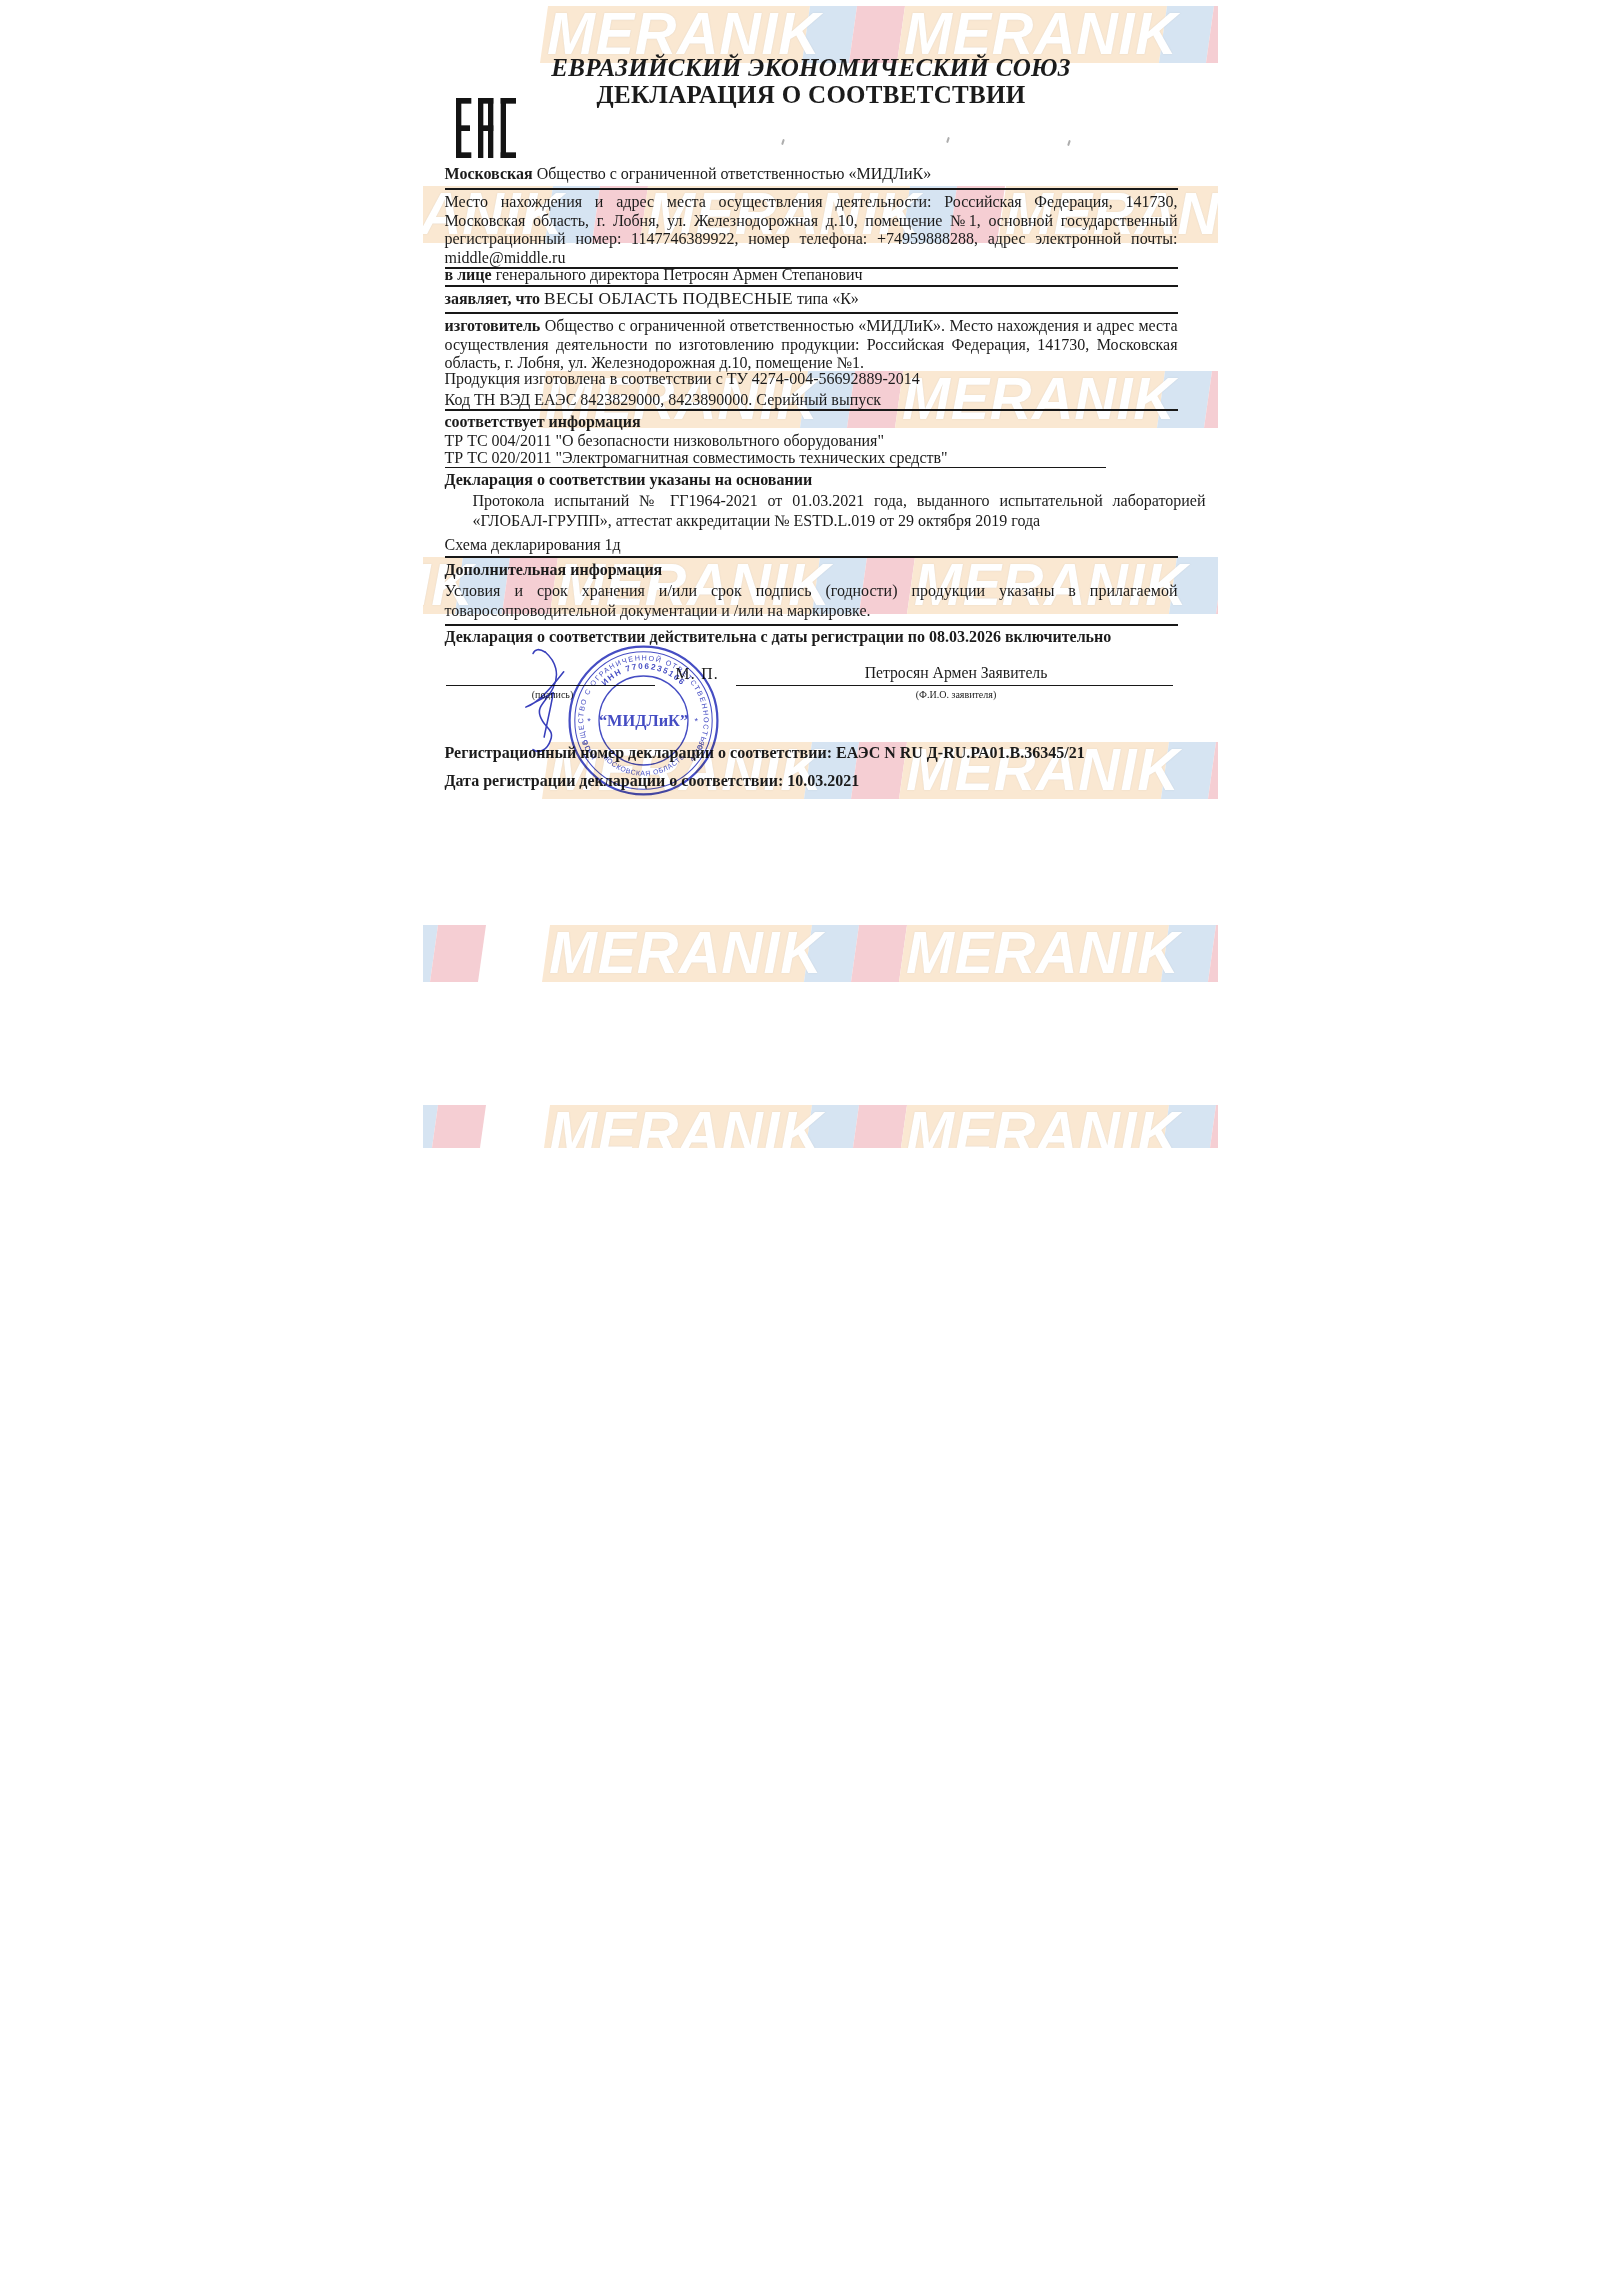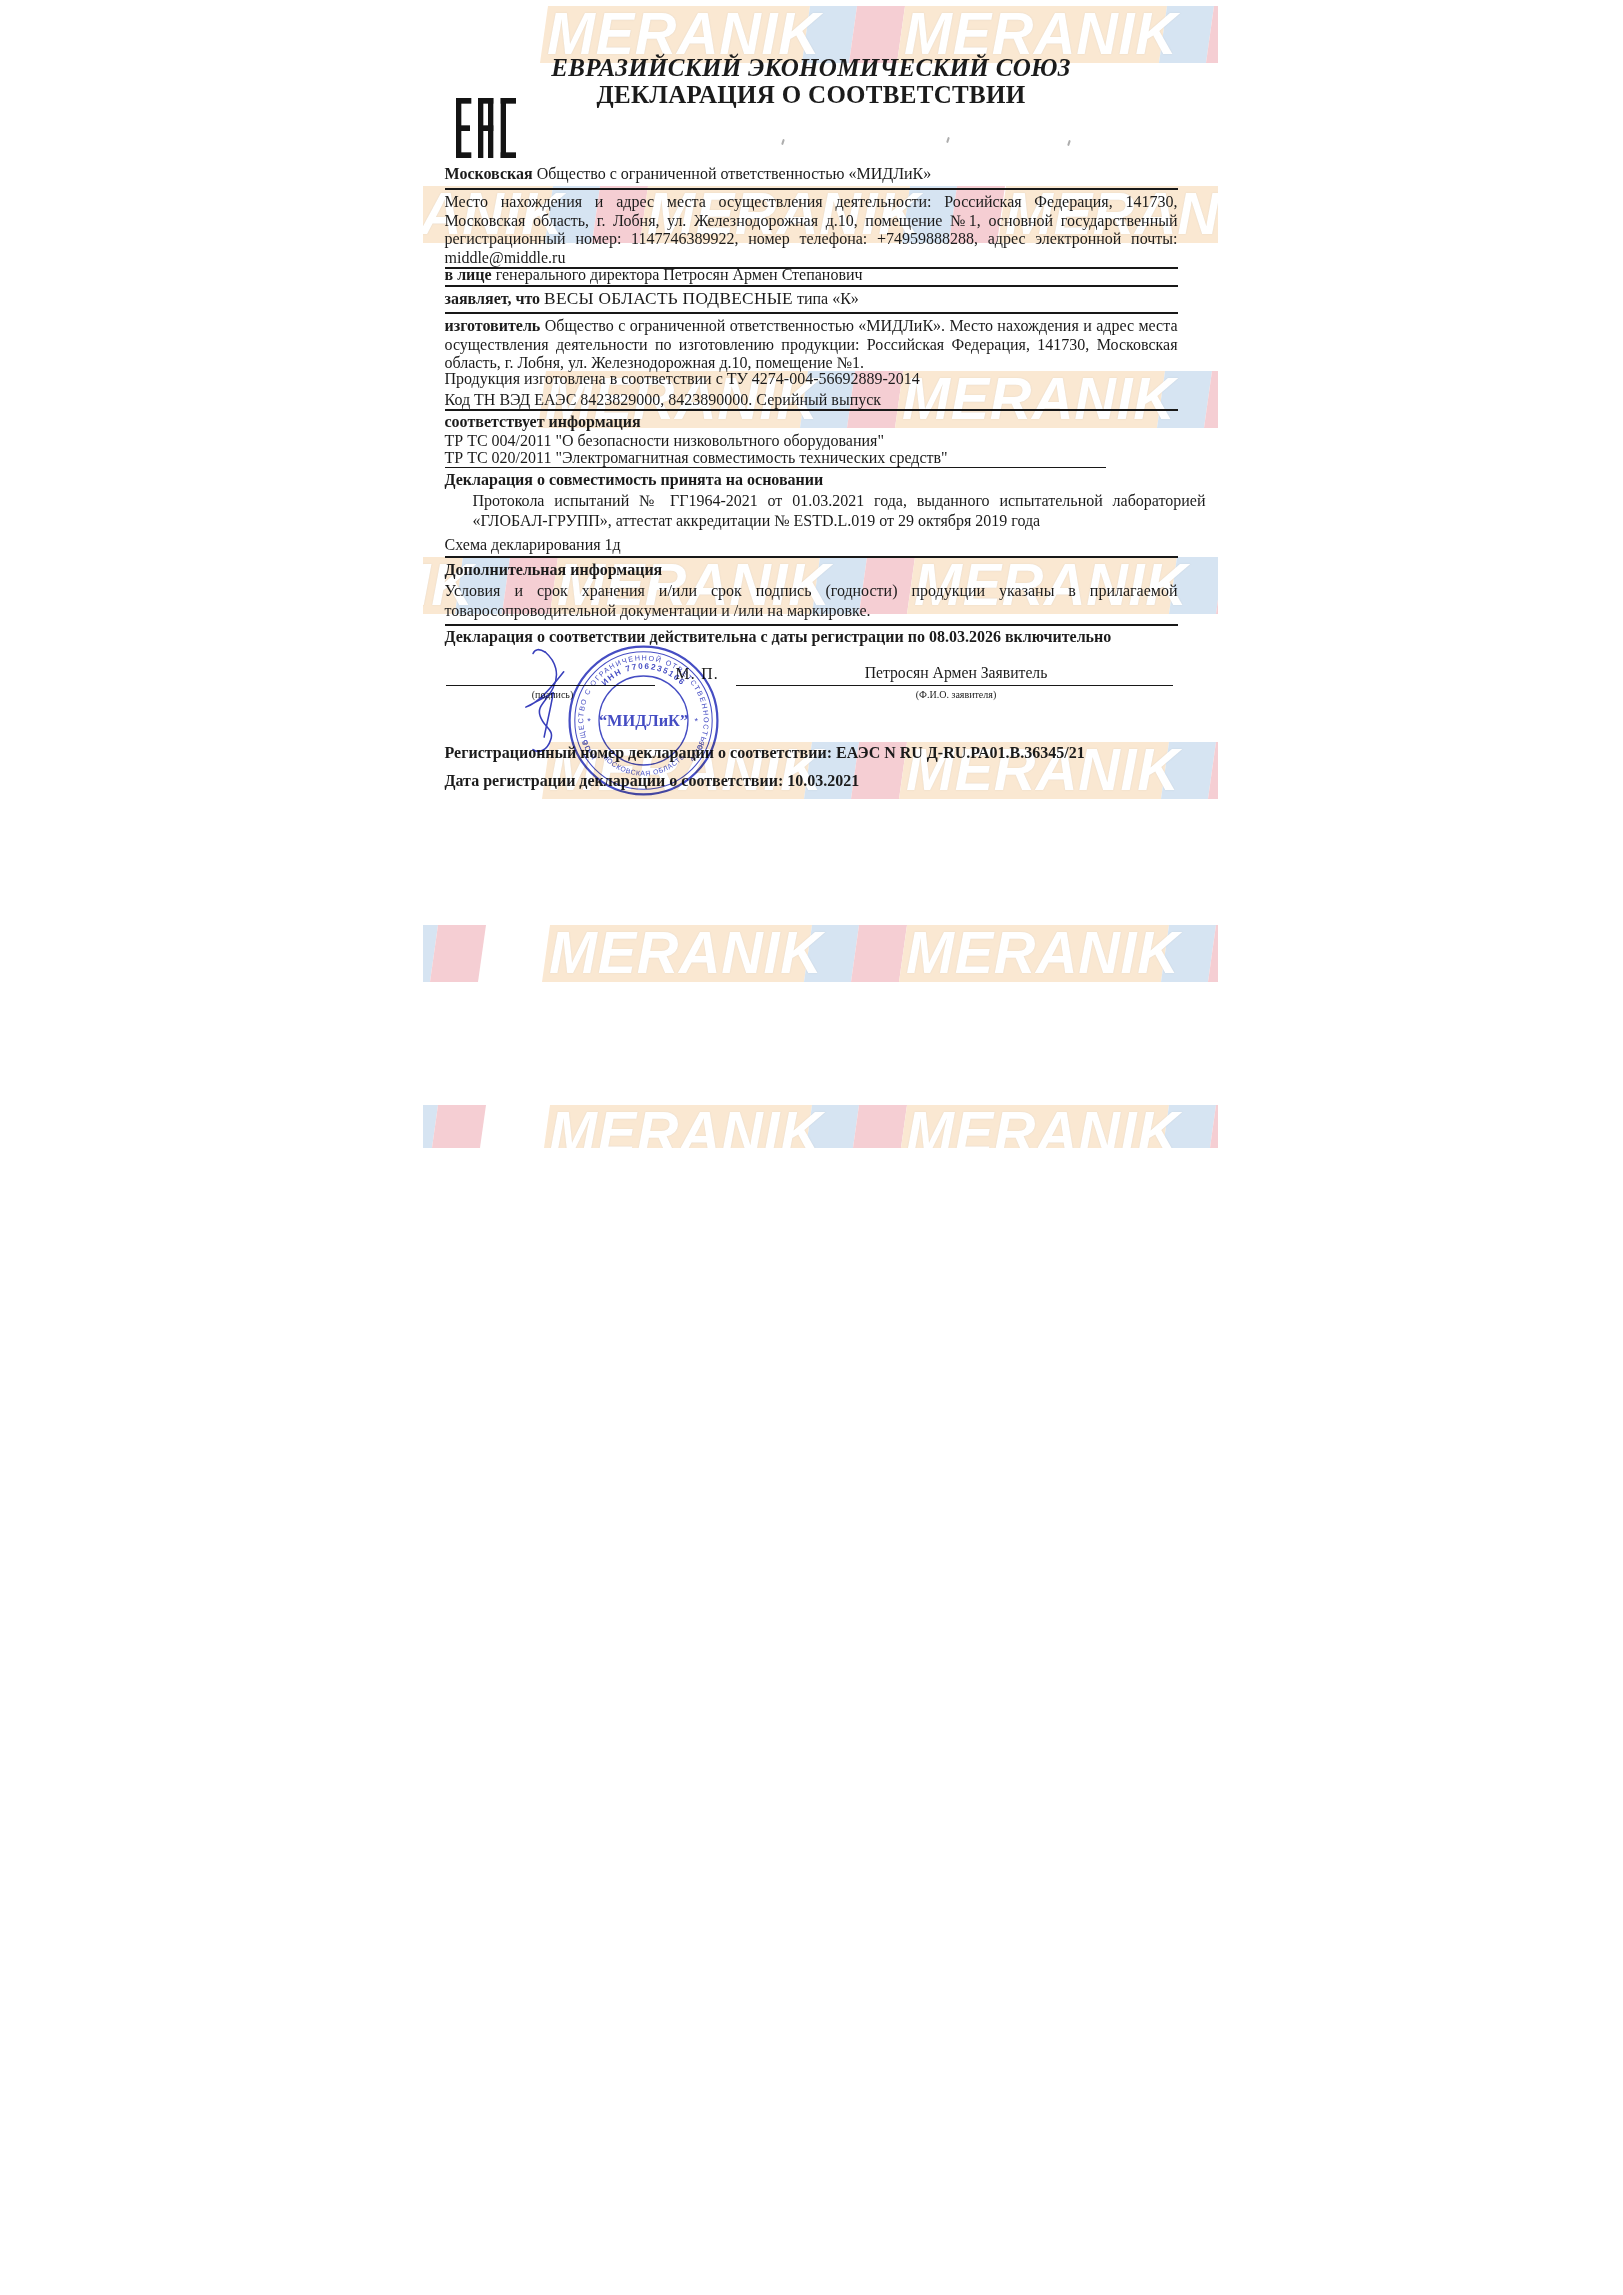--- a/index.html
+++ b/index.html
@@ -267,21 +267,21 @@
 
   <div class="abs row" style="top:369px;">Продукция изготовлена в соответствии с ТУ 4274-004-56692889-2014</div>
   <div class="abs row" style="top:390px;">Код ТН ВЭД ЕАЭС 8423829000, 8423890000. Серийный выпуск</div>
   <div class="rule" style="top:409px;height:2.3px;"></div>
 
   <div class="abs row bold-line" style="top:412px;">соответствует информация</div>
   <div class="abs row" style="top:431px;">ТР ТС 004/2011 "О безопасности низковольтного оборудования"</div>
   <div class="abs row" style="top:448px;">ТР ТС 020/2011 "Электромагнитная совместимость технических средств"</div>
   <div class="rule" style="top:467px;height:1.3px;width:661px;"></div>
 
-  <div class="abs row bold-line" style="top:470px;">Декларация о совместимость принята на основании</div>
+  <div class="abs row bold-line" style="top:470px;">Декларация о соответствии указаны на основании</div>
   <div class="abs para para2" style="top:491px;margin-left:28px;">Протокола испытаний № ГГ1964-2021 от 01.03.2021 года, выданного испытательной лабораторией «ГЛОБАЛ-ГРУПП», аттестат аккредитации № ESTD.L.019 от 29 октября 2019 года</div>
   <div class="abs row" style="top:535px;">Схема декларирования 1д</div>
   <div class="rule" style="top:556px;height:2.3px;"></div>
 
   <div class="abs row bold-line" style="top:560px;">Дополнительная информация</div>
   <div class="abs para para2" style="top:581px;">Условия и срок хранения и/или срок подпись (годности) продукции указаны в прилагаемой товаросопроводительной документации и /или на маркировке.</div>
   <div class="rule" style="top:624px;height:1.6px;"></div>
 
   <div class="abs row bold-line" style="top:627px;">Декларация о соответствии  действительна с даты регистрации по 08.03.2026 включительно</div>
 

